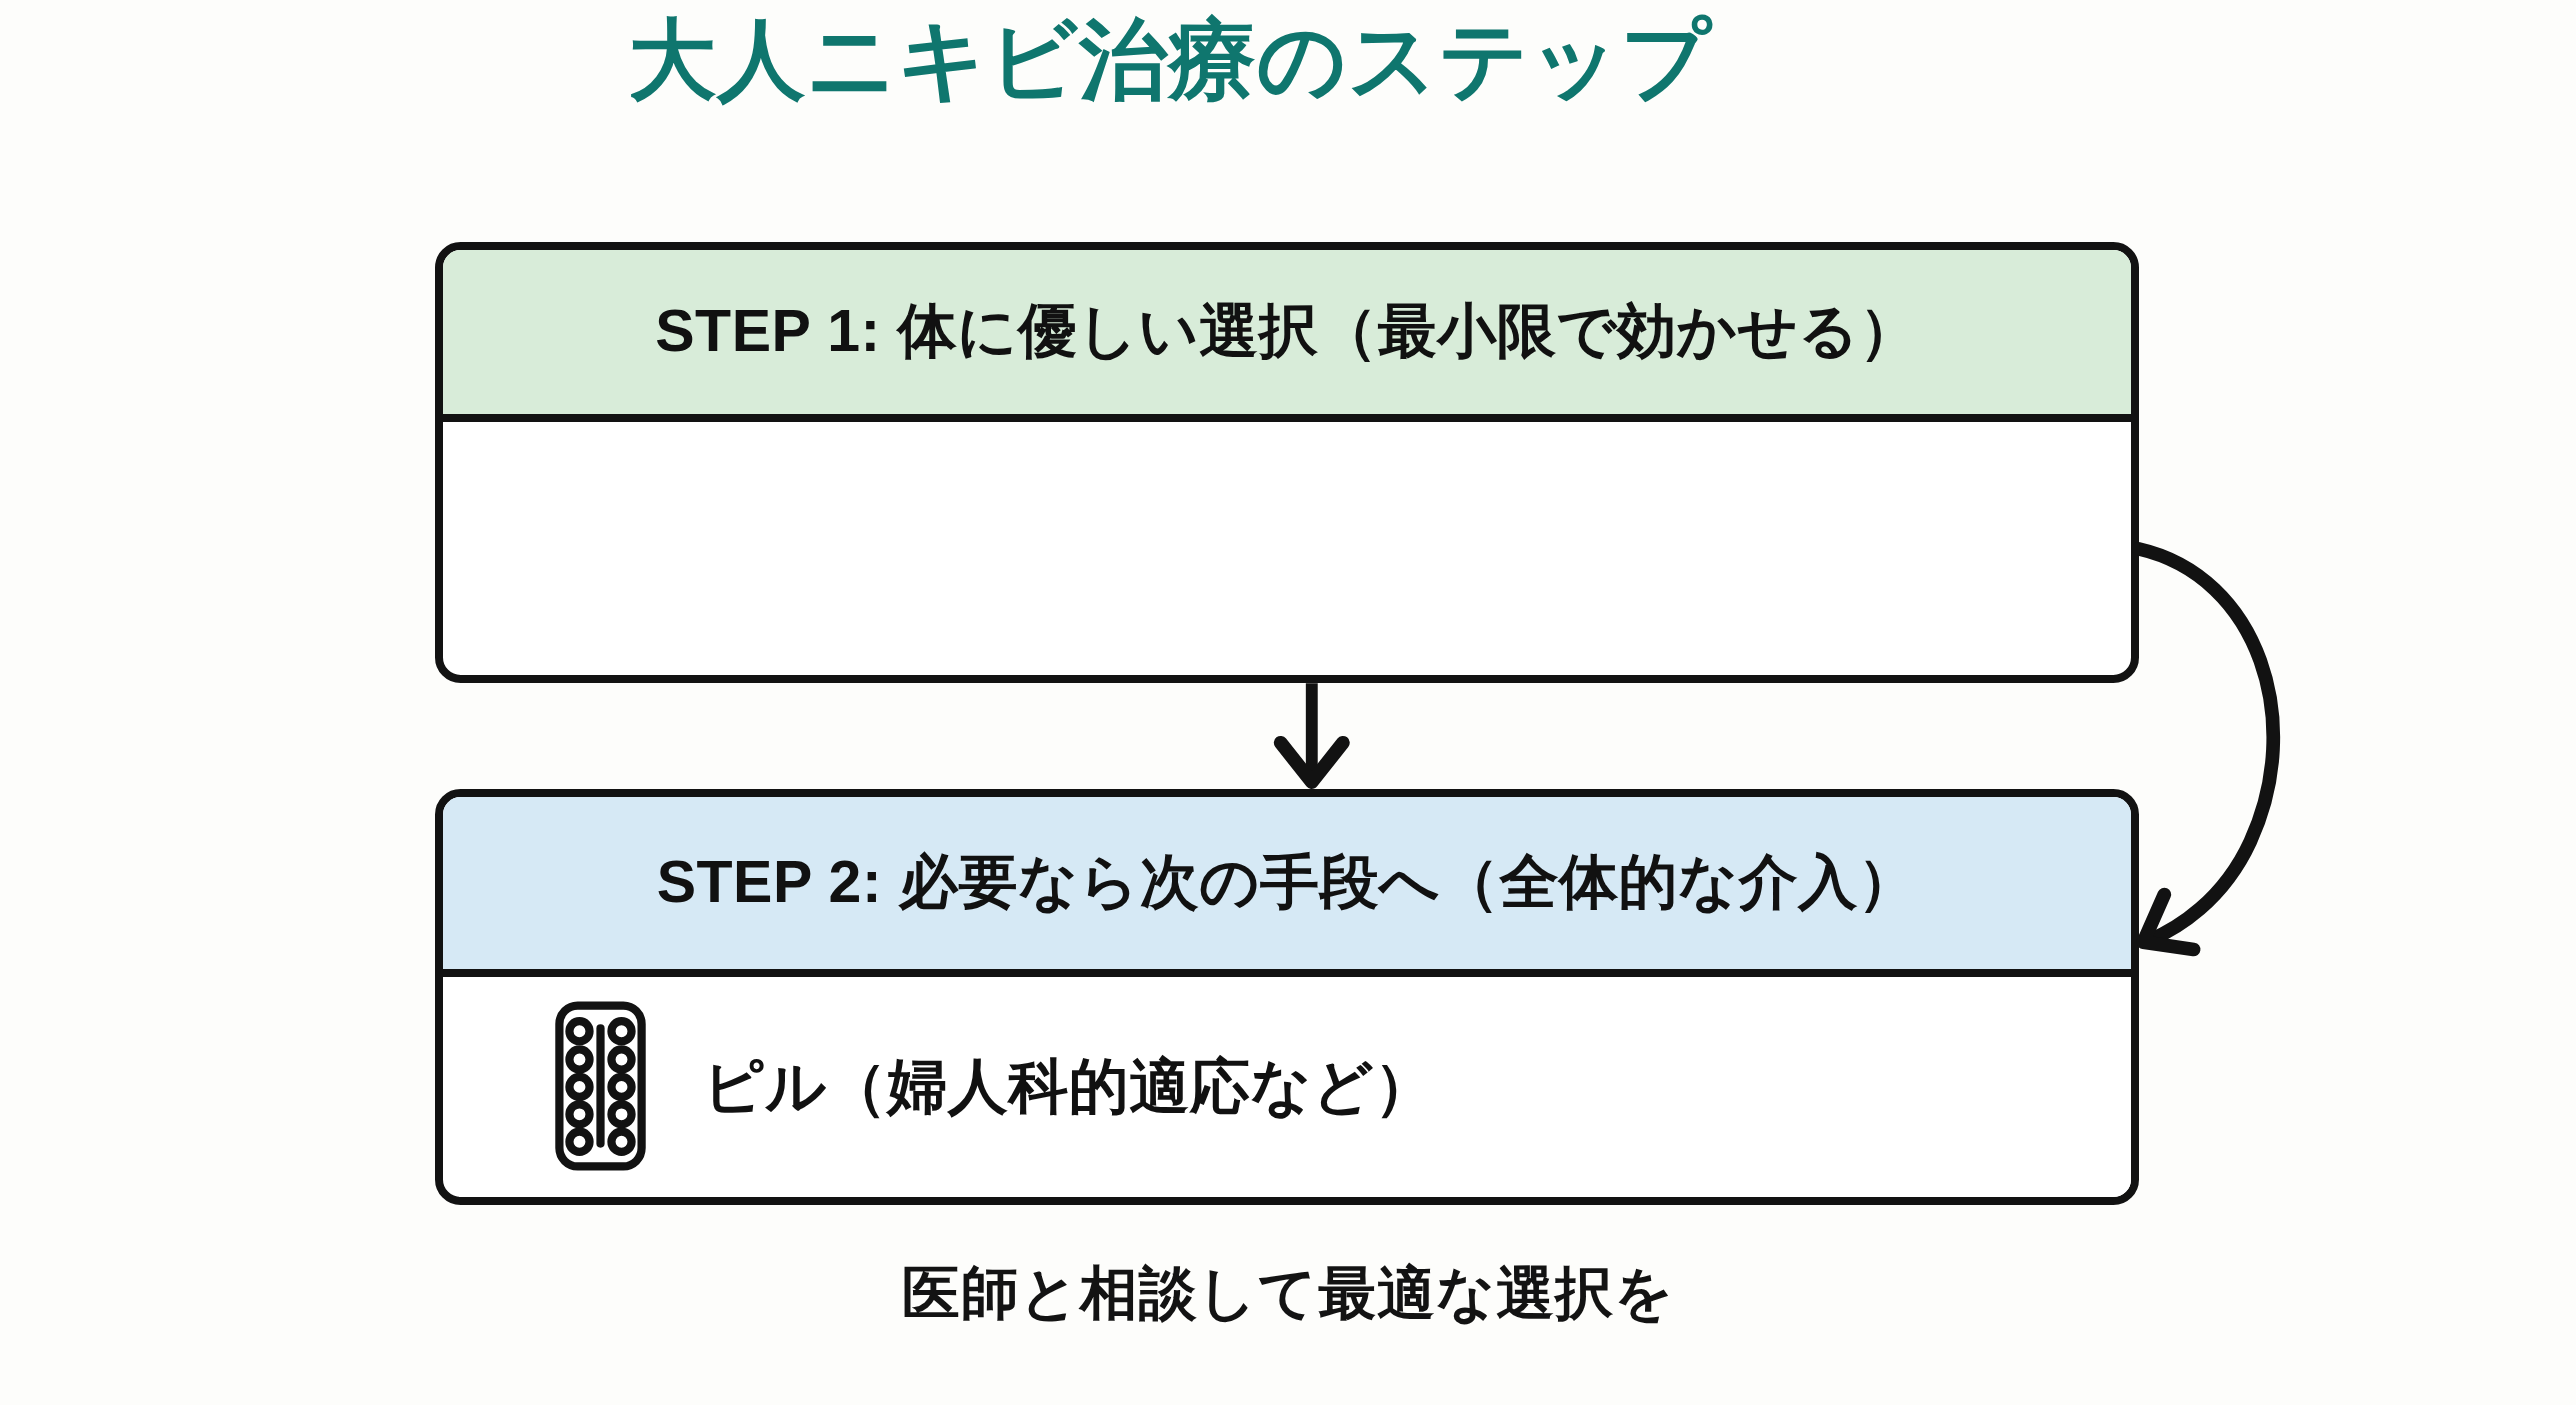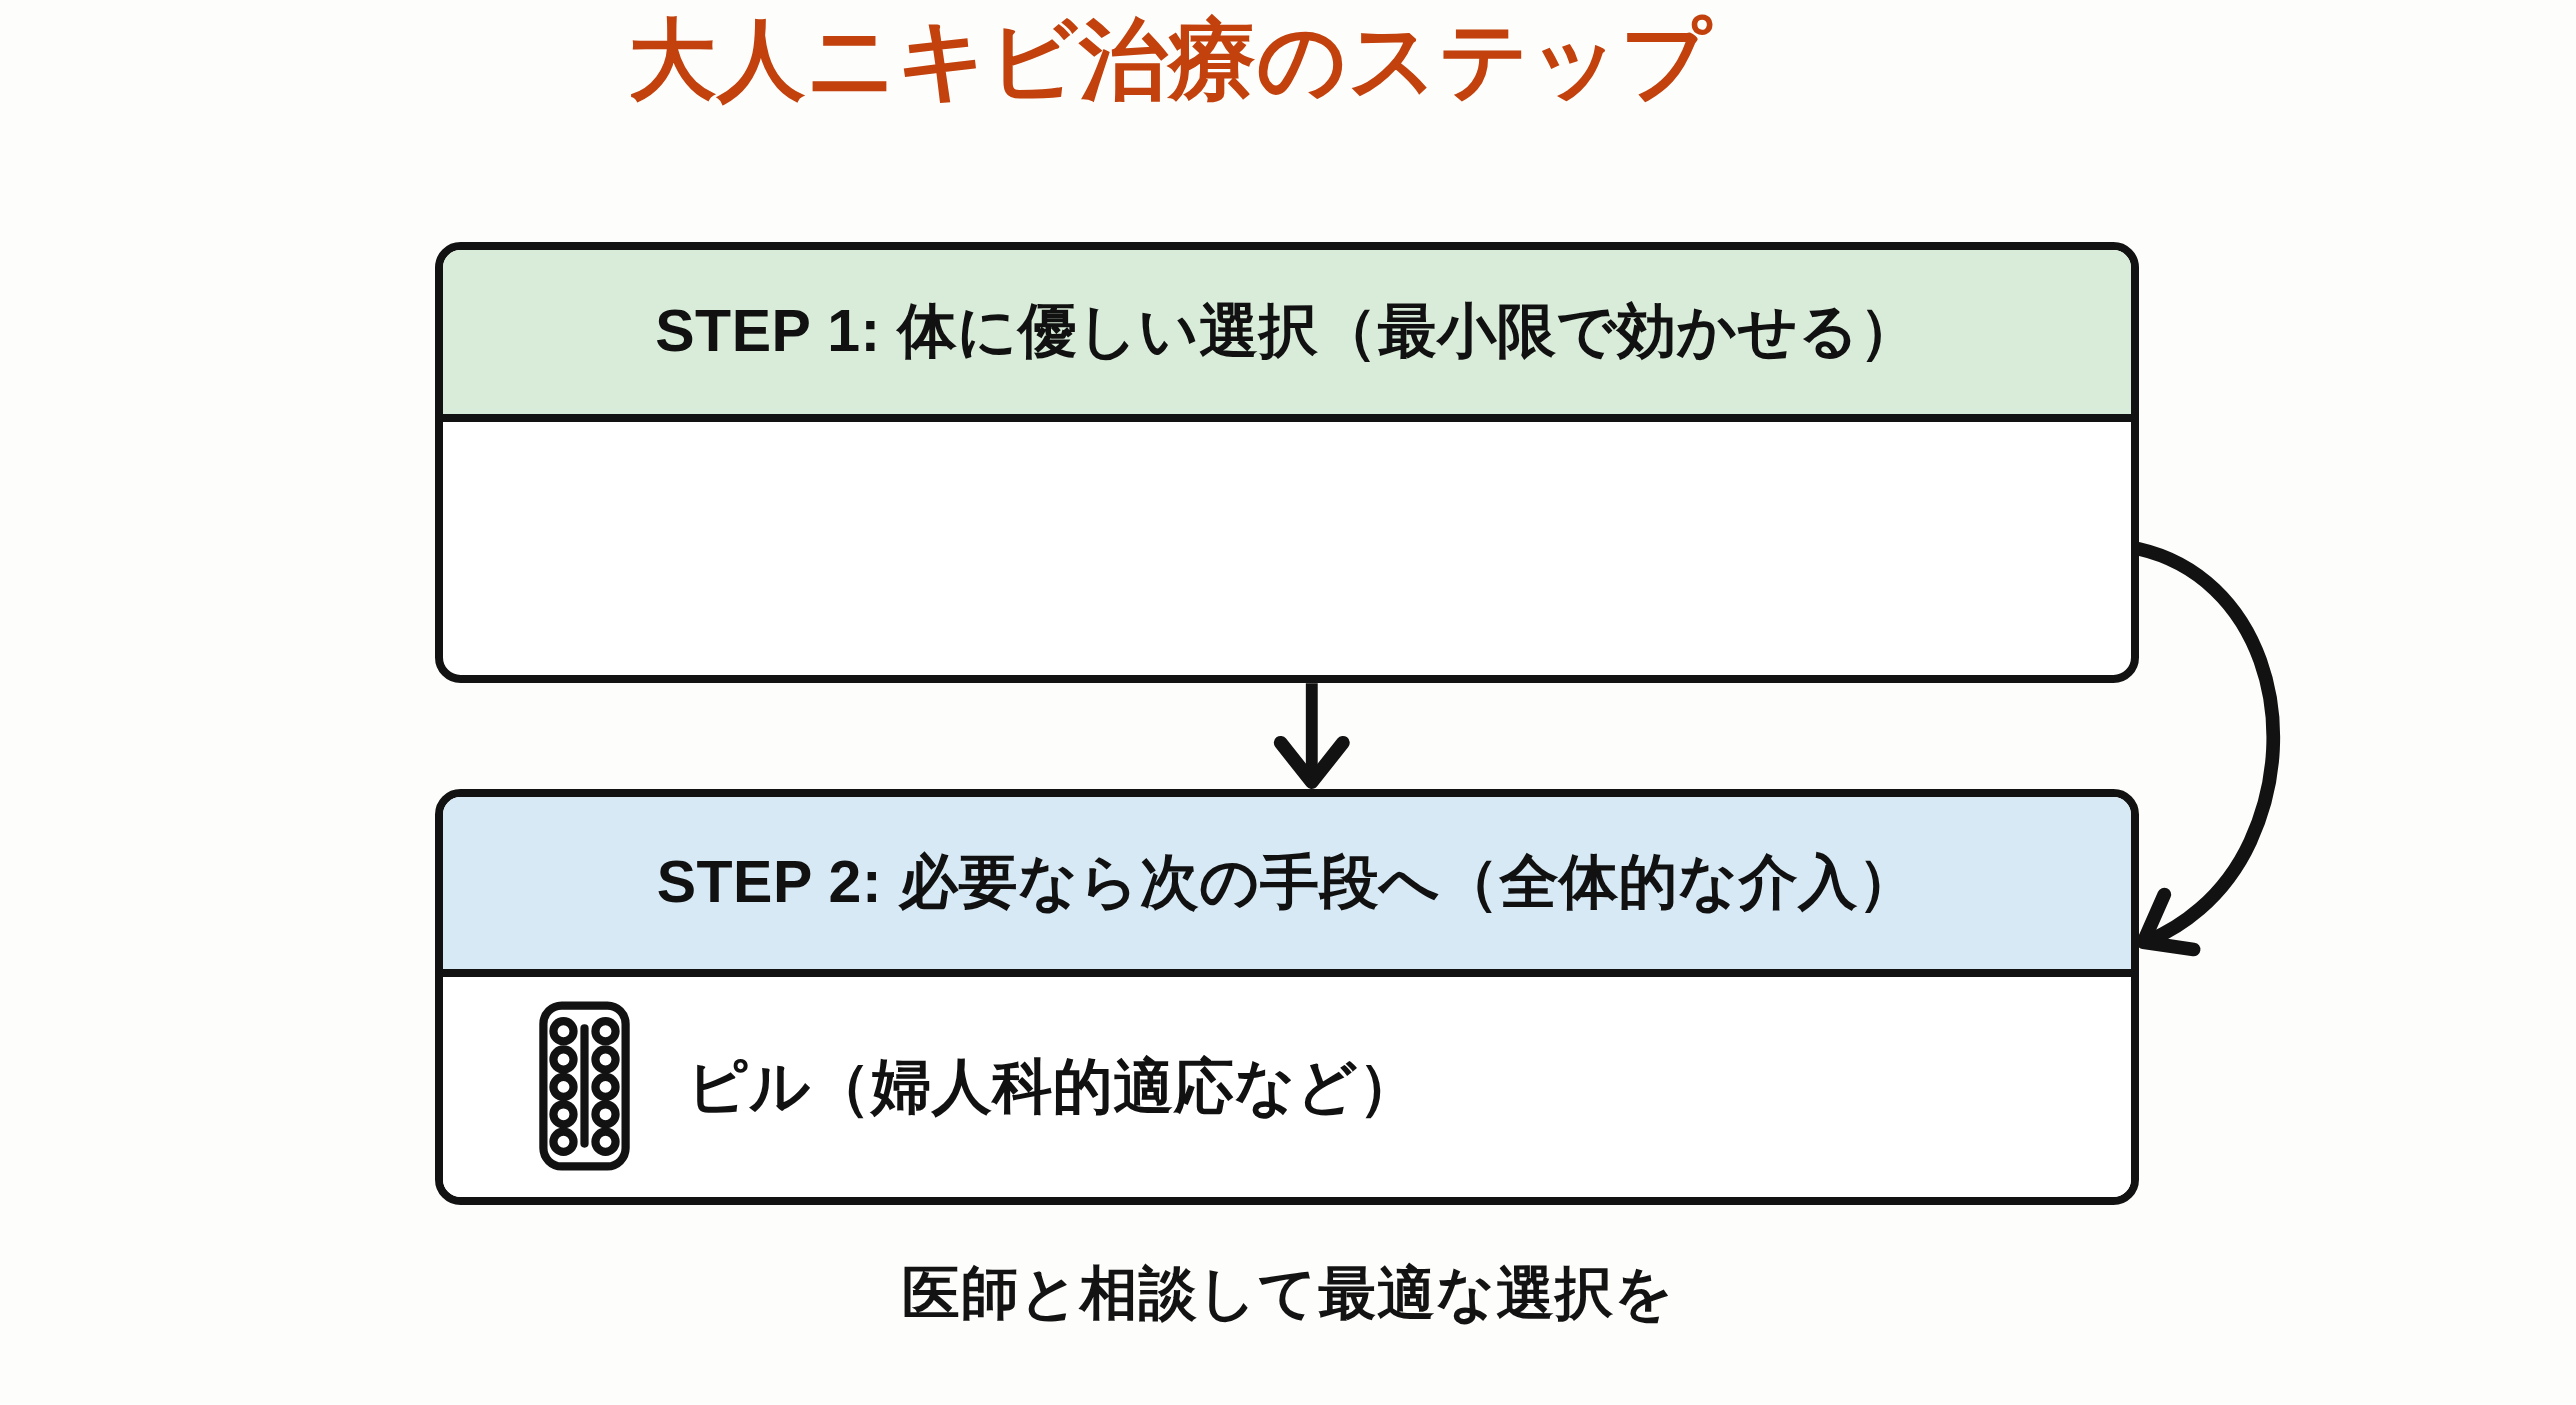--- a/index.html
+++ b/index.html
@@ -23,21 +23,21 @@
 
   
   .page-title {
     position: absolute;
     left: 0;
     top: 7.3px;
     width: 2340px;
     text-align: center;
     font-size: 88px;
     font-weight: bold;
-    color: #c2410c;
+    color: #0f766e;
     letter-spacing: 0.9px;
     line-height: 1.2;
     white-space: nowrap;
   }
 
   
   .step-card {
     position: absolute;
     left: 435px;
     width: 1704px;           
@@ -70,21 +70,21 @@
   }
 
   .step-body {
     display: flex;
     align-items: center;
     height: calc(100% - 172px);
     padding-left: 128px;
     box-sizing: border-box;
     background: #ffffff;
   }
-  #step-2 .step-body { height: calc(100% - 180px); padding-left: 94px; }
+  #step-2 .step-body { height: calc(100% - 180px); padding-left: 94px; margin-left: 16px; }
 
   .step-icon {
     flex: 0 0 auto;
     display: block;
   }
   #step-1 .step-icon { margin-right: 44px; }
   #step-2 .step-icon { margin-right: 55px; }
 
   .step-body-text {
     font-size: 60px;

